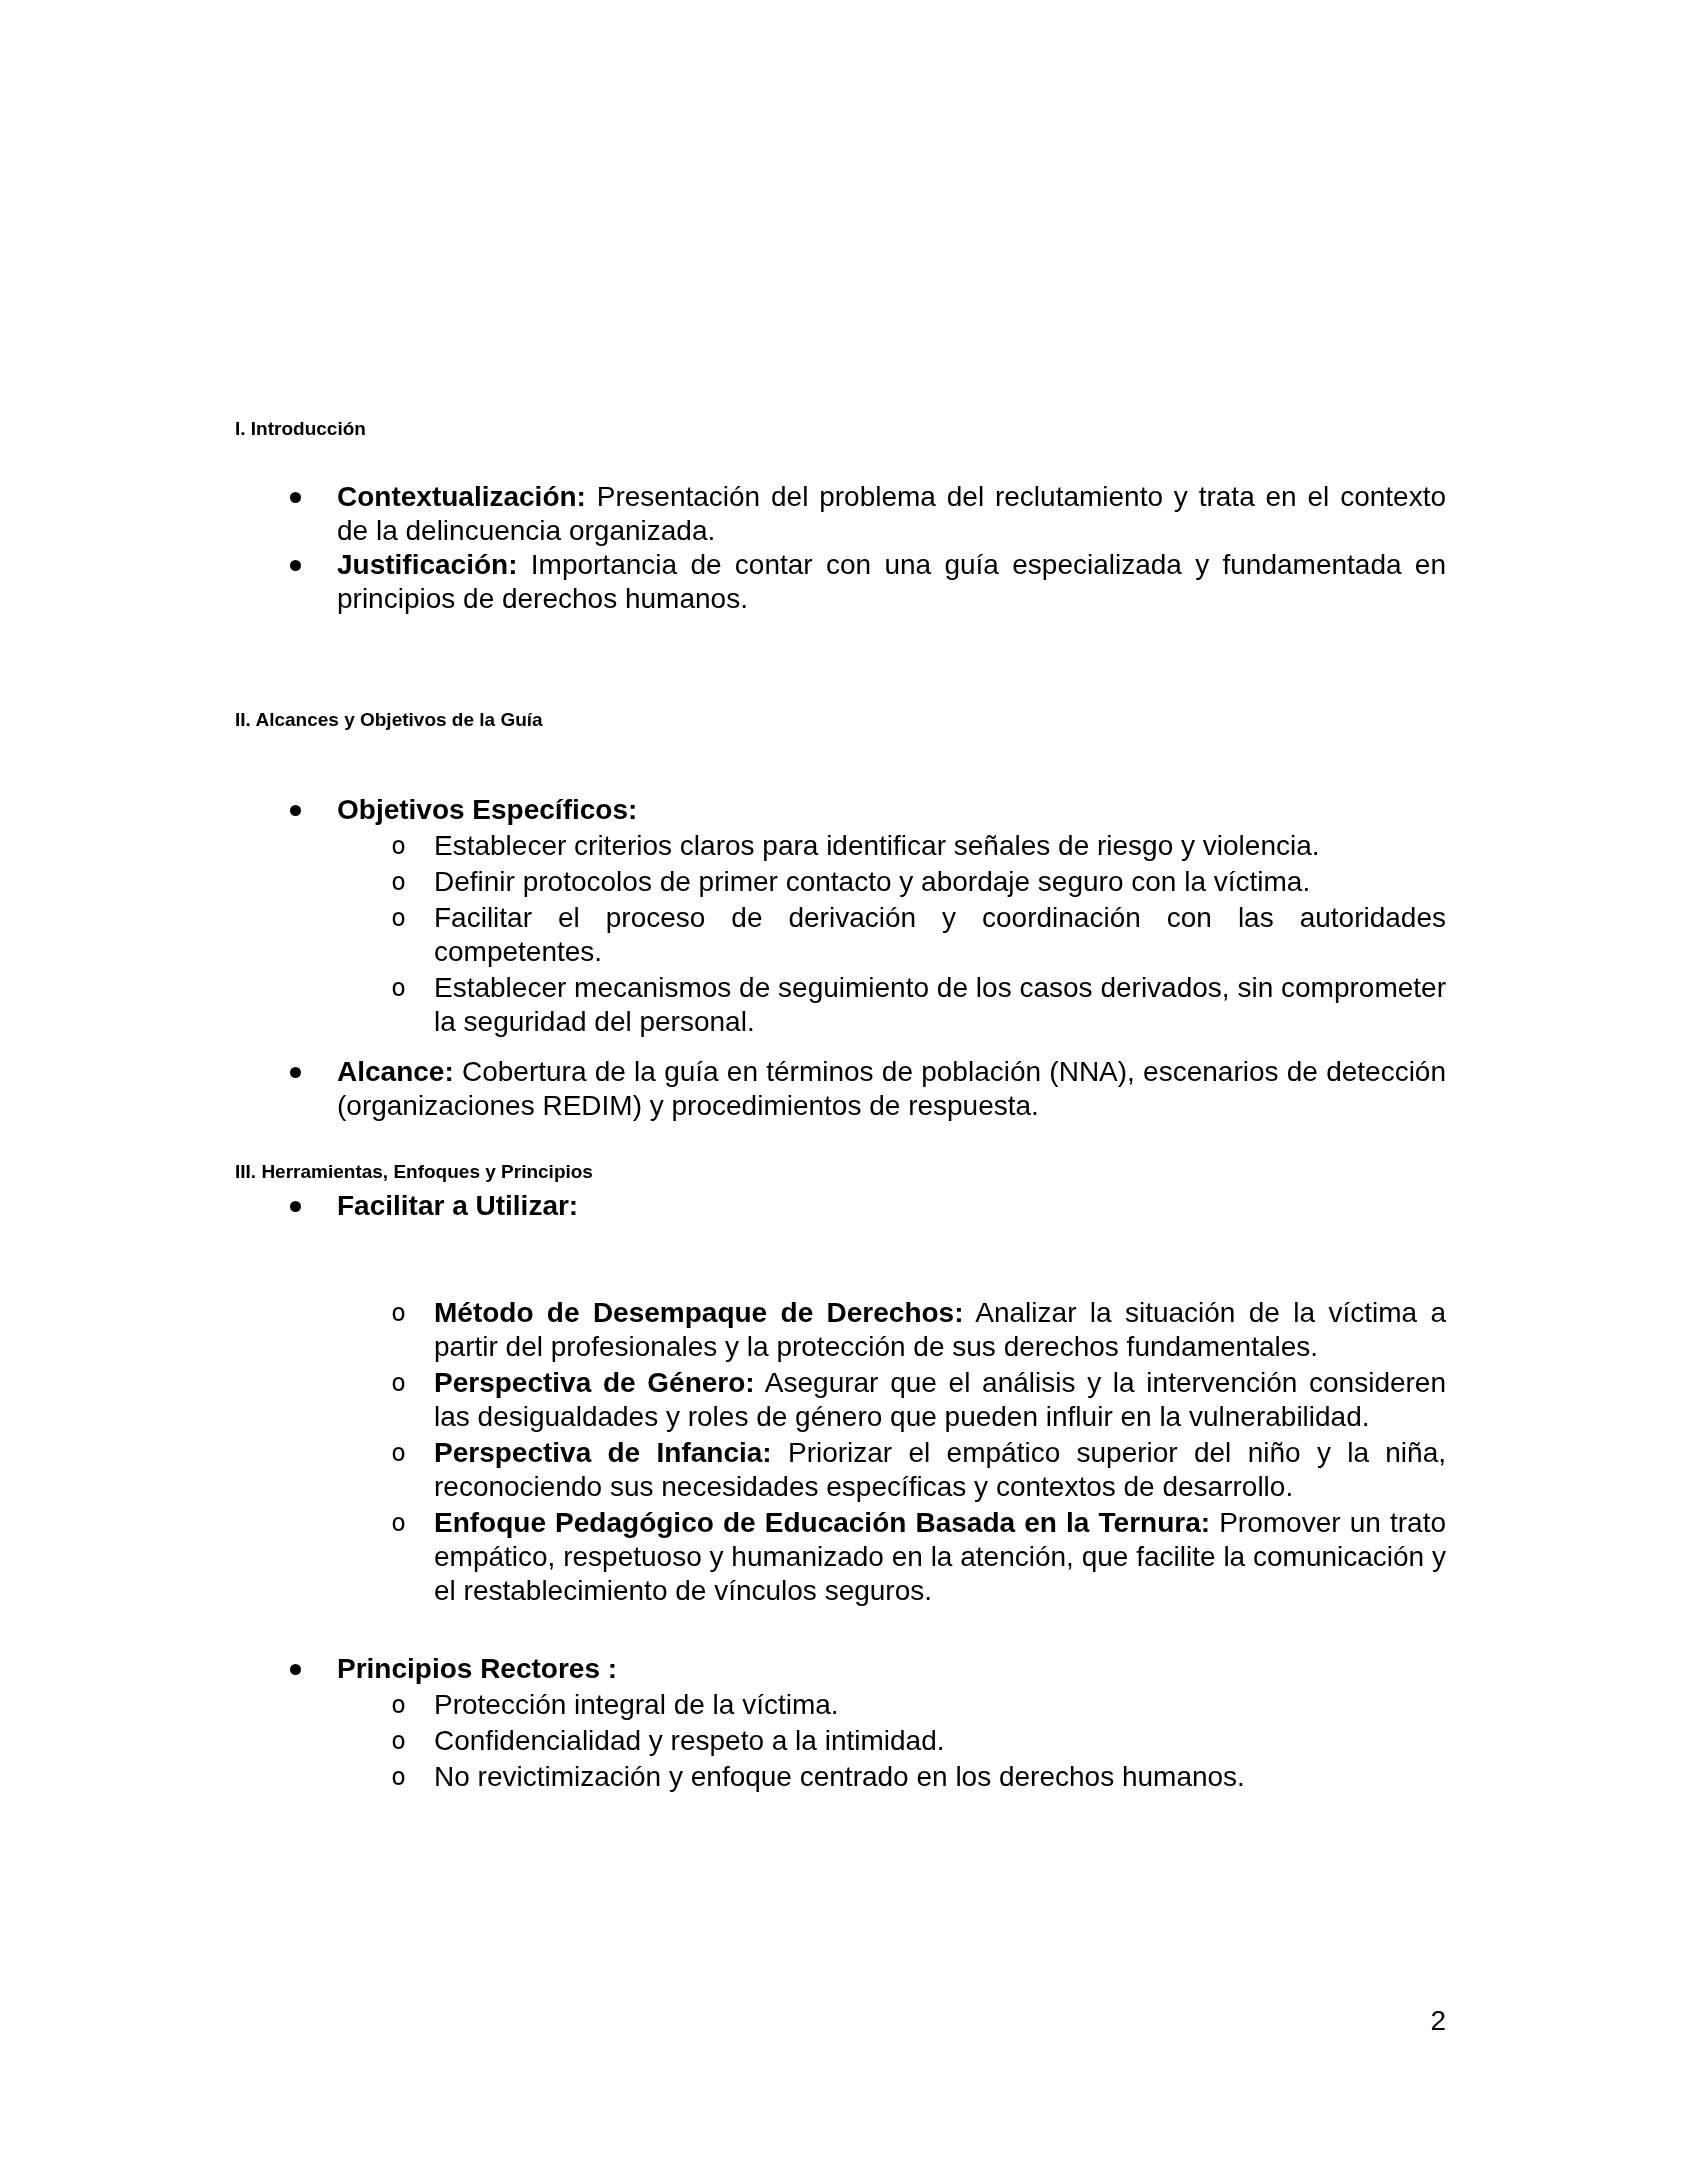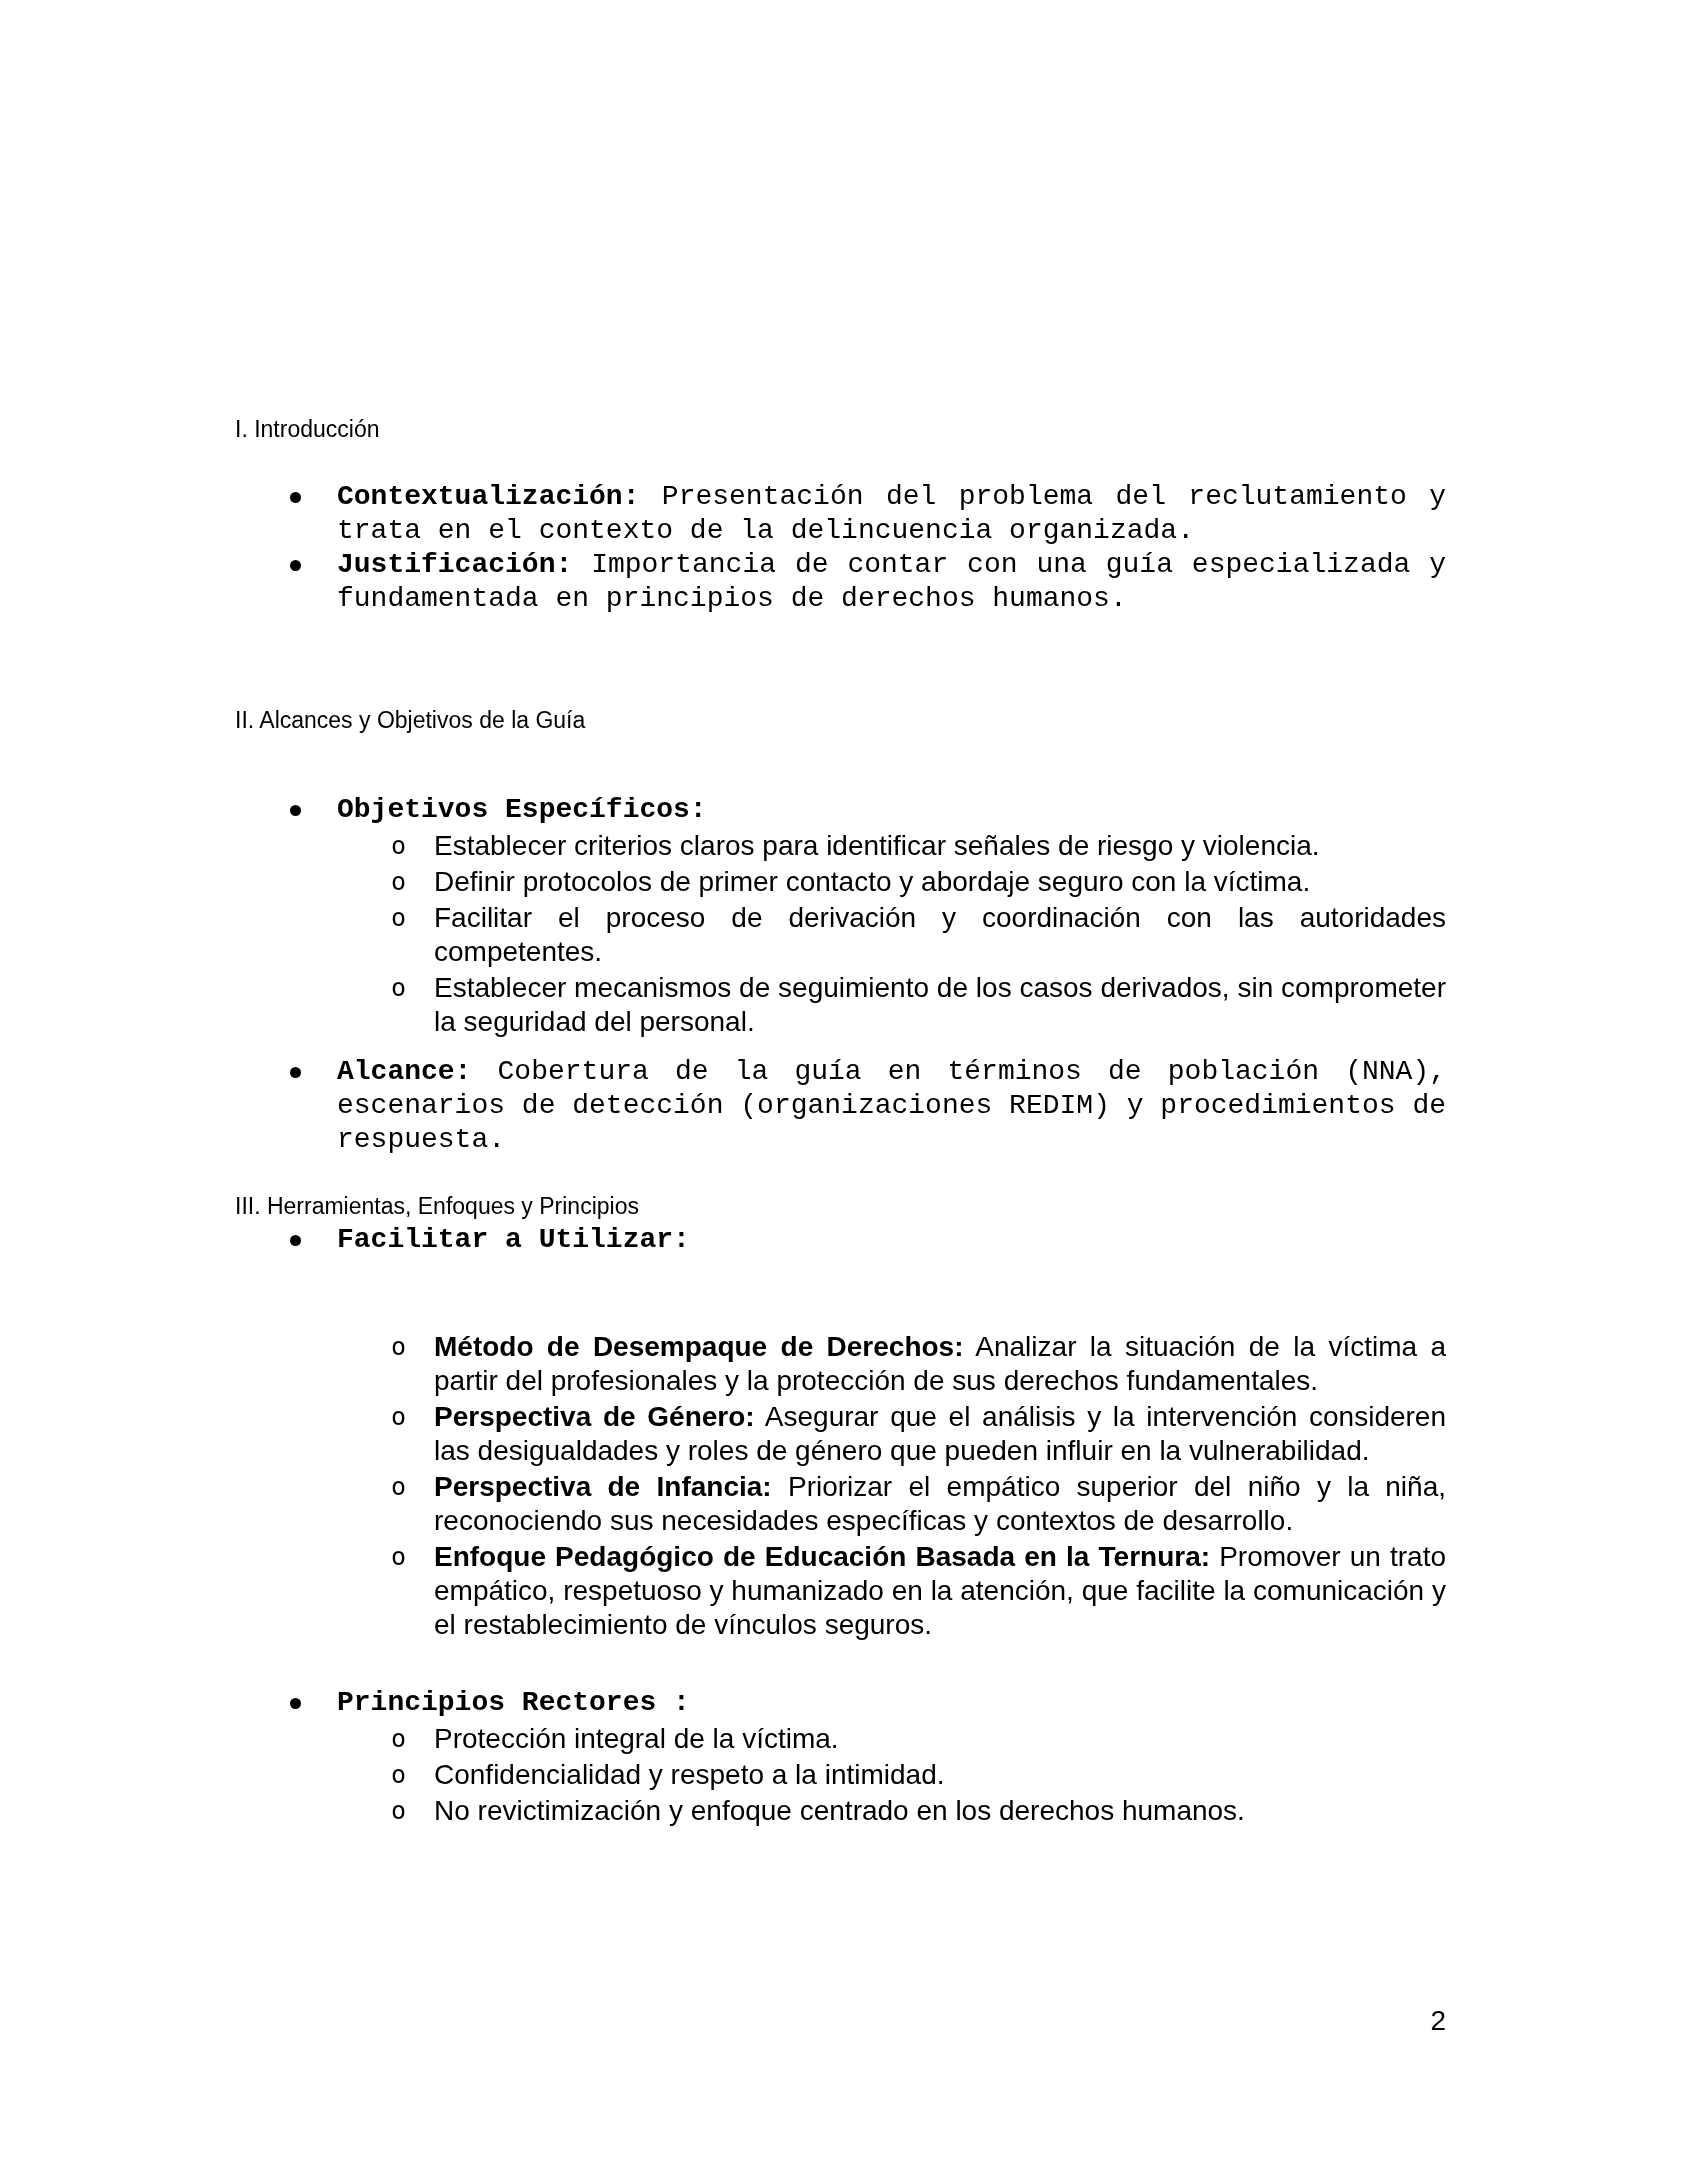--- a/index.html
+++ b/index.html
@@ -3,25 +3,25 @@
 <meta charset="utf-8">
 <style>
   html,body{margin:0;padding:0;}
   body{width:1683px;height:2178px;background:#ffffff;}
   .page{
     position:relative;width:1683px;height:2178px;background:#ffffff;overflow:hidden;
     font-family:"Liberation Sans","DejaVu Sans",sans-serif;
     font-size:28px;line-height:34px;color:#000000;
   }
   .content{position:absolute;left:235px;top:412px;width:1211px;}
-  .heading{font-weight:normal;margin:0;font-size:23px;line-height:34px;}
+  .heading{font-weight:bold;margin:0;font-size:19px;line-height:34px;}
   .h1{margin-bottom:34px;}
   .h2{margin-top:87px;margin-bottom:56px;}
   .h3{margin-top:32px;}
-  .li1{position:relative;padding-left:102px;font-family:Liberation Mono, monospace;}
+  .li1{position:relative;padding-left:102px;}
   .li1 .dot{position:absolute;left:55px;top:12px;width:11px;height:11px;border-radius:50%;background:#000;}
   .li2{position:relative;padding-left:199px;margin-top:2px;}
   .li2 .circ{position:absolute;left:156px;top:0;font-family:"DejaVu Sans Mono","Liberation Mono",monospace;font-size:25px;}
   p.jt{margin:0;text-align:justify;}
   .lbl{font-weight:bold;}
   .sub-gap{margin-top:73px;}
   .mt8{margin-top:16px;}
   .gapA{margin-top:44px;}
   .pagenum{position:absolute;top:2004px;left:235px;width:1211px;text-align:right;font-size:28px;}
 </style>

